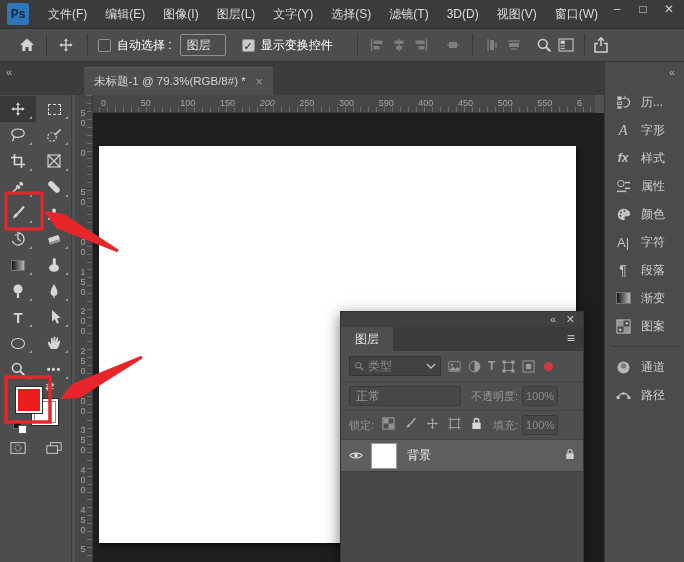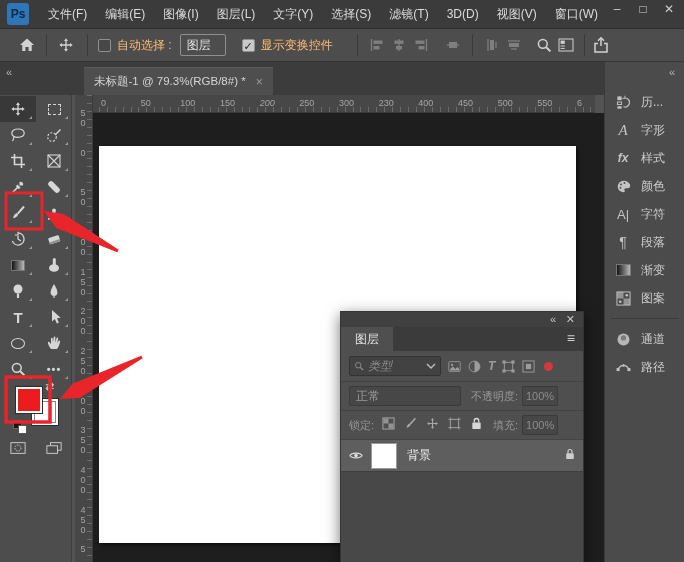--- a/index.html
+++ b/index.html
@@ -28,21 +28,21 @@
     background:#4d4d4d; border-bottom:1px solid #353535; display:flex; align-items:center; }
   .ob-sep { width:1px; height:22px; background:#3a3a3a; margin:0 8px; }
   .ob-icon { color:#d2d2d2; display:inline-flex; align-items:center; justify-content:center;
     width:22px; height:22px; }
   .ob-icon svg { width:16px; height:16px; }
   .chev { color:#bdbdbd; display:inline-flex; margin-left:2px; }
   .checkbox { width:13px; height:13px; border:1px solid #909090; background:#474747;
     display:inline-block; margin:0 6px 0 2px; border-radius:2px; }
   .checkbox.checked { background:#c9c9c9; color:#222; font-size:11px; line-height:12px;
     text-align:center; font-weight:bold; }
-  .ob-label { color:#fdba74; font-size:12px; }
+  .ob-label { color:#ffffff; font-size:12px; }
   .ob-select { border:1px solid #8f8f8f; border-radius:2px; height:22px; padding:0 6px;
     margin-left:8px; display:flex; align-items:center; gap:6px; color:#e0e0e0; }
   .dim { color:#7f7f7f !important; }
 
   
   .tabbar { position:absolute; left:0; top:62px; width:604px; height:33px; background:#3c3c3c; }
   .tab-collapse { position:absolute; left:6px; top:4px; color:#b5b5b5; font-size:11px; letter-spacing:-1px; }
   .doc-tab { position:absolute; left:84px; top:5px; height:28px; background:#4e4e4e;
     display:flex; align-items:center; padding:7px 10px; color:#d4d4d4; font-size:11.5px;
     border-top:1px solid #5a5a5a; }
@@ -92,21 +92,21 @@
     background:var(--panel); box-shadow:0 4px 14px rgba(0,0,0,.55); border:1px solid #353535; }
   .lp-titlebar { height:15px; background:#404040; position:relative; }
   .lp-titlebar .ctl { position:absolute; top:1px; font-size:11px; color:#c4c4c4; }
   .lp-titlebar .collapse { right:28px; letter-spacing:-1px; }
   .lp-titlebar .close { right:8px; }
   .lp-tabs { height:24px; background:#3b3b3b; position:relative; }
   .lp-tab { position:absolute; left:0; top:0; height:24px; padding:0 14px; background:var(--panel);
     color:#e2e2e2; font-size:12px; display:flex; align-items:center; }
   .lp-menu { position:absolute; right:8px; top:3px; color:#cfcfcf; font-size:14px; }
   .lp-row { display:flex; align-items:center; padding:0 8px; border-bottom:1px solid #444; }
-  .lp-filter { height:31px; gap:7px;font-style:italic; }
+  .lp-filter { height:31px; gap:7px; }
   .lp-search { width:92px; height:20px; background:#424242; border:1px solid #333; border-radius:2px;
     display:flex; align-items:center; padding:0 4px; gap:4px; color:#8f8f8f; }
   .lp-search svg { width:10px; height:10px; }
   .lp-search .chev { margin-left:auto; }
   .lp-ficon { color:#9c9c9c; display:inline-flex; }
   .lp-ficon svg { width:13px; height:13px; }
   .filter-dot { width:9px; height:9px; border-radius:50%; background:#d2393c; margin-left:2px; }
   .lp-blend { height:29px; }
   .lp-select { width:112px; height:20px; background:#474747; border:1px solid #3a3a3a; border-radius:2px;
     display:flex; align-items:center; padding:0 6px; color:#9a9a9a; }
@@ -434,21 +434,21 @@
 
 <div class="ruler-h" id="ruler-h">
     <div class="ticks"></div>
     <span class="rlabel" style="left: 26px; top: 3px;">0</span>
     <span class="rlabel" style="left: 65.67px; top: 3px;">50</span>
     <span class="rlabel" style="left: 105.34px; top: 3px;">100</span>
     <span class="rlabel" style="left: 145.01px; top: 3px;">150</span>
     <span class="rlabel" style="left: 184.68px; top: 3px; font-style: italic;">200</span>
     <span class="rlabel" style="left: 224.35px; top: 3px;">250</span>
     <span class="rlabel" style="left: 264.02px; top: 3px;">300</span>
-    <span class="rlabel" style="left: 303.69px; top: 3px;">230</span>
+    <span class="rlabel" style="left: 303.69px; top: 3px;">590</span>
     <span class="rlabel" style="left: 343.36px; top: 3px;">400</span>
     <span class="rlabel" style="left: 383.03px; top: 3px;">450</span>
     <span class="rlabel" style="left: 422.7px; top: 3px;">500</span>
     <span class="rlabel" style="left: 462.37px; top: 3px;">550</span>
     <span class="rlabel" style="left: 502.04px; top: 3px;">6</span>
   </div>
 <div class="ruler-v" id="ruler-v">
     <div class="ticks"></div>
     <div class="rlabel v" style="top: 13px;">5<br>0</div>
     <div class="rlabel v" style="top: 52.67px;">0</div>
@@ -607,20 +607,31 @@
       </div>
       <div class="dock-item">
         <span class="dicon">
           <span style="font-style:italic;font-weight:bold;font-size:12px;line-height:1">fx</span>
         </span>
         <span class="dlabel">样式</span>
       </div>
       <div class="dock-item">
         <span class="dicon">
           <svg viewBox="0 0 16 16" fill="none">
+            <circle cx="5.2" cy="4.8" r="3.4" stroke="currentColor"></circle>
+            <rect x="9.5" y="3" width="5.5" height="1.6" fill="currentColor"></rect>
+            <rect x="9.5" y="9.2" width="5.5" height="1.6" fill="currentColor"></rect>
+            <rect x="1" y="12.4" width="10" height="1.6" fill="currentColor"></rect>
+          </svg>
+        </span>
+        <span class="dlabel">属性</span>
+      </div>
+      <div class="dock-item">
+        <span class="dicon">
+          <svg viewBox="0 0 16 16" fill="none">
             <path d="M8 1.8 a6.2 6.2 0 1 0 0 12.4 c1.6 0 1.7-1.3 1.1-2.1 -.7-1 .1-2.2 1.5-2.2 H12.8 a3 3 0 0 0 1.2-5.3 A6.2 6.2 0 0 0 8 1.8 Z" fill="currentColor"></path>
             <circle cx="5.3" cy="5.8" r="1" fill="#4b4b4b"></circle>
             <circle cx="9" cy="4.3" r="1" fill="#4b4b4b"></circle>
             <circle cx="4.8" cy="9.3" r="1" fill="#4b4b4b"></circle>
           </svg>
         </span>
         <span class="dlabel">颜色</span>
       </div>
       <div class="dock-item">
         <span class="dicon">

